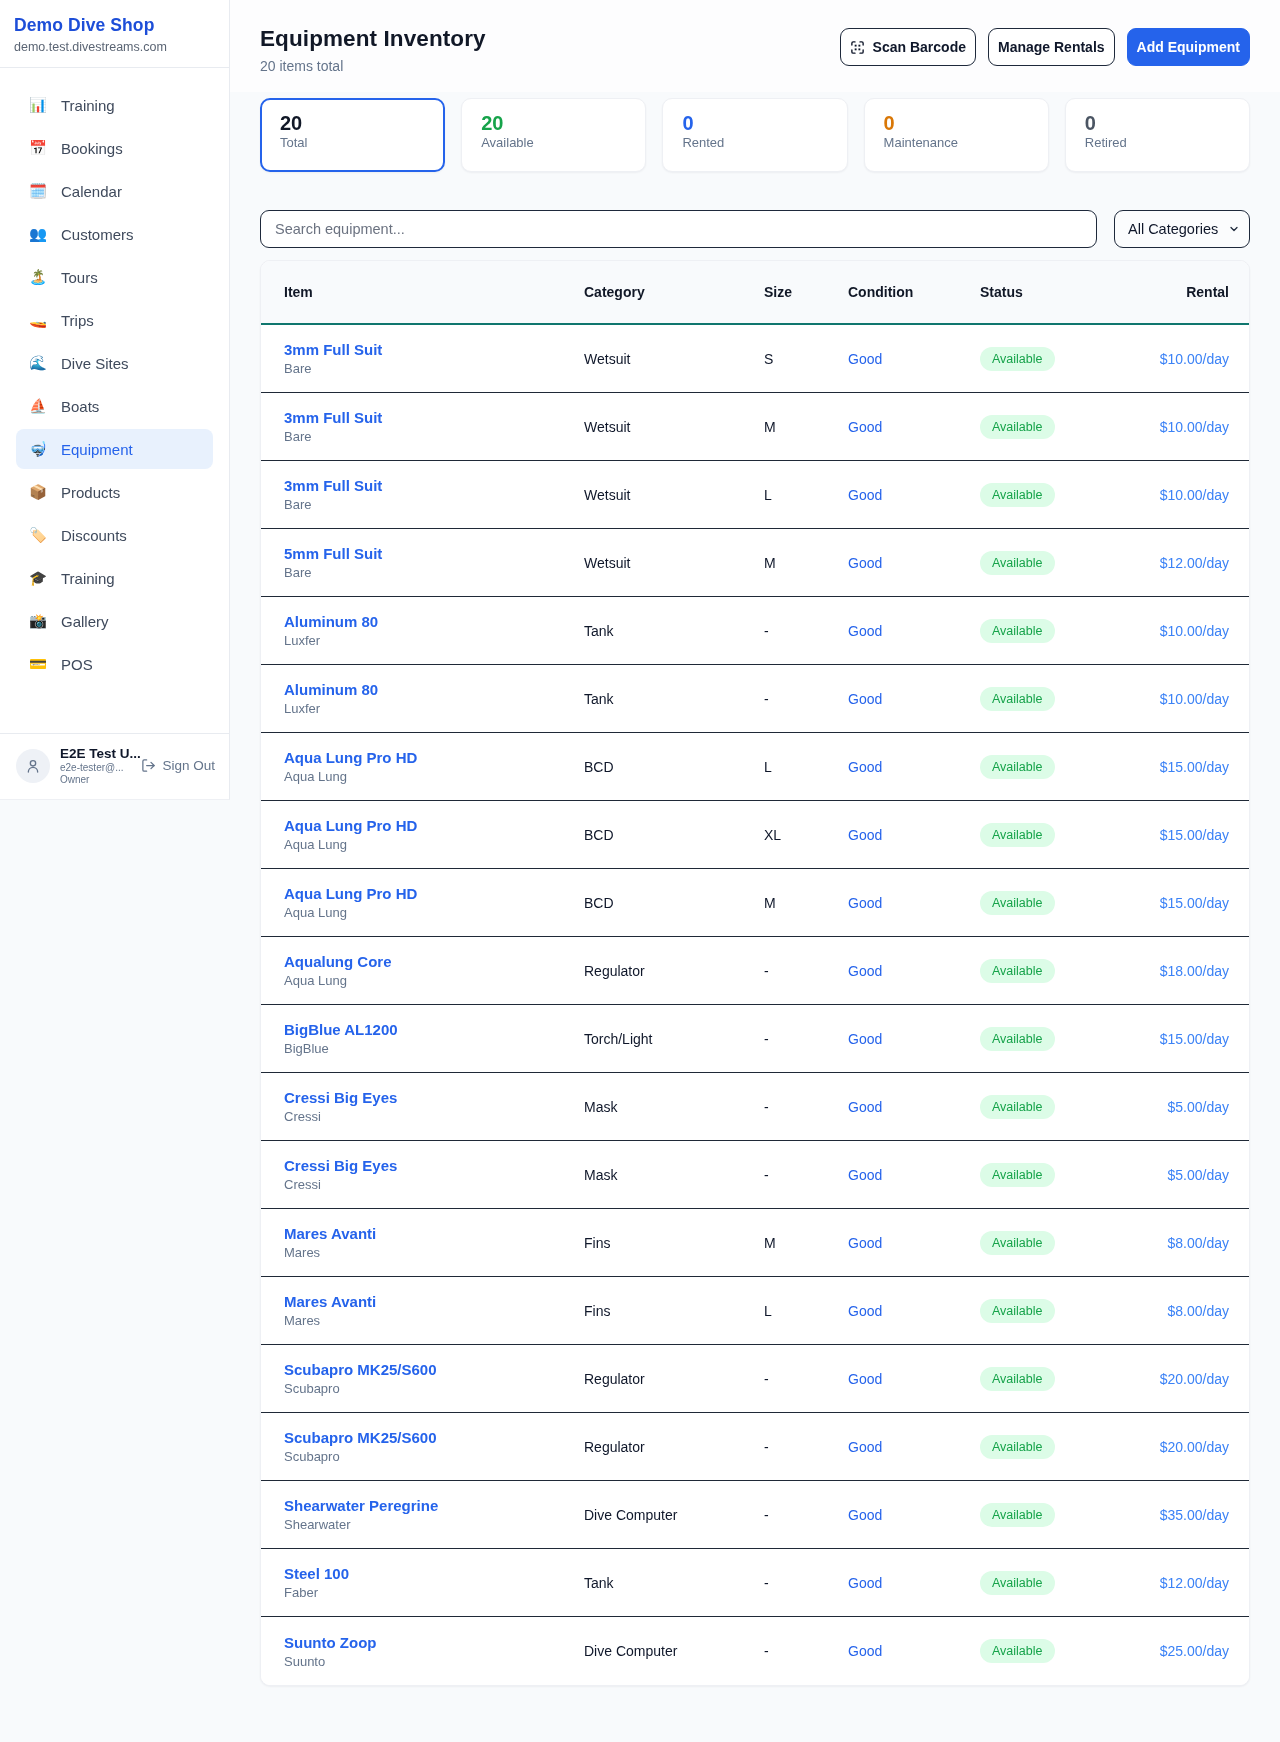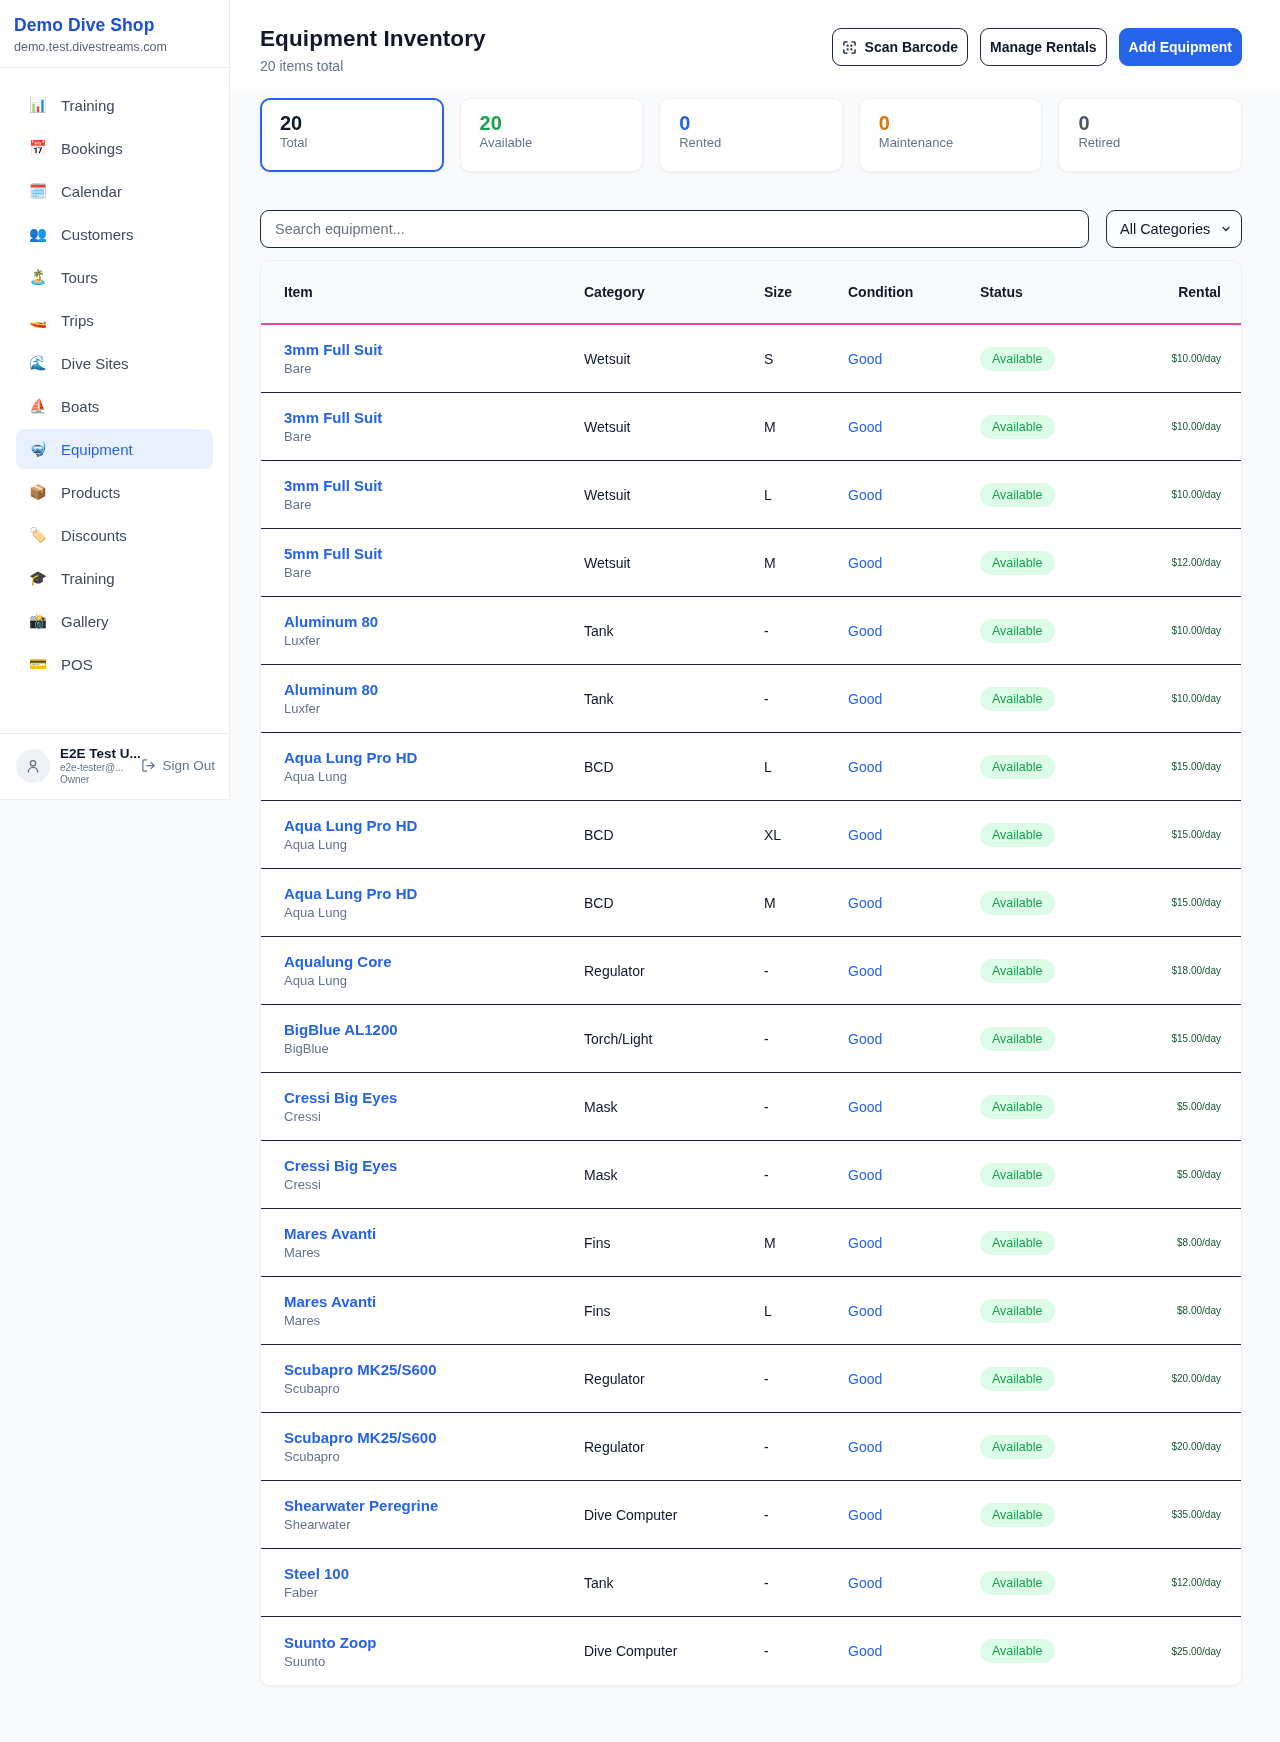--- a/index.html
+++ b/index.html
@@ -36,21 +36,21 @@
   .avatar {
     width:34px; height:34px; border-radius:50%; background:#eef1f6; flex:none;
     display:flex; align-items:center; justify-content:center;
   }
   .user-meta { flex:1; min-width:0; }
   .user-name { font-size:13.5px; font-weight:700; color:#0f172a; white-space:nowrap; }
   .user-email,.user-role { font-size:10px; color:#64748b; margin-top:1px; white-space:nowrap; }
   .signout { display:flex; align-items:center; gap:6px; color:#64748b; font-size:13.5px; cursor:pointer; flex:none; }
 
   
-  .main { position:absolute; left:230px; top:0; right:8px; padding:26px 30px 30px 30px; }
+  .main { position:absolute; left:230px; top:0; right:0; padding:26px 30px 30px 30px; }
   .page-head { display:flex; justify-content:space-between; align-items:flex-start; }
   .page-title { font-size:22.5px; font-weight:700; color:#111827; letter-spacing:.1px; }
   .page-sub { font-size:14px; color:#64748b; margin-top:6px; }
   .head-actions { display:flex; gap:12px; margin-top:2px; }
   .btn {
     height:38px; padding:0 9px; border-radius:9px; background:#fff;
     border:1px solid #1e293b; font-size:14px; font-weight:600; color:#0f172a;
     display:flex; align-items:center; gap:8px; cursor:pointer;
     font-family:inherit;
   }
@@ -83,34 +83,34 @@
 
   
   .table-card {
     margin-top:12px; background:#fff; border-radius:10px; overflow:hidden;
     border:1px solid #eef0f4; box-shadow:0 1px 2px rgba(15,23,42,.05);
   }
   .trow {
     display:grid; grid-template-columns:300px 180px 84px 132px 160px 1fr;
     align-items:center; padding:0 20px 0 23px;
   }
-  .thead { height:64px; background:#f8fafc; border-bottom:2px solid #ec4899;
+  .thead { height:64px; background:#f8fafc; border-bottom:2px solid #0f766e;
     font-size:14px; font-weight:700; color:#111827; }
   .th-rental { text-align:right; }
   .tbody .trow { height:68px; border-bottom:1px solid #1f2937; background:#fff; }
   .tbody .trow:last-child { border-bottom:none; }
   .item-name { color:#2563eb; font-size:15px; font-weight:700; cursor:pointer; }
   .item-brand { color:#64748b; font-size:13px; margin-top:3px; }
   .cell { font-size:14px; color:#0f172a; }
   .cond-link { color:#2563eb; font-size:14px; cursor:pointer; }
   .badge {
     display:inline-block; background:#dcfce7; color:#16a34a;
     font-size:12.5px; padding:5px 12px; border-radius:999px;
   }
-  .cell-rental { text-align:right; font-size:10px; color:#14532d; }
+  .cell-rental { text-align:right; font-size:14px; color:#3b82f6; }
 </style>
 </head>
 <body>
 
 <div class="topband"></div>
 
 <aside class="sidebar">
   <div class="brand">
     <div class="brand-name">Demo Dive Shop</div>
     <div class="brand-domain">demo.test.divestreams.com</div>

